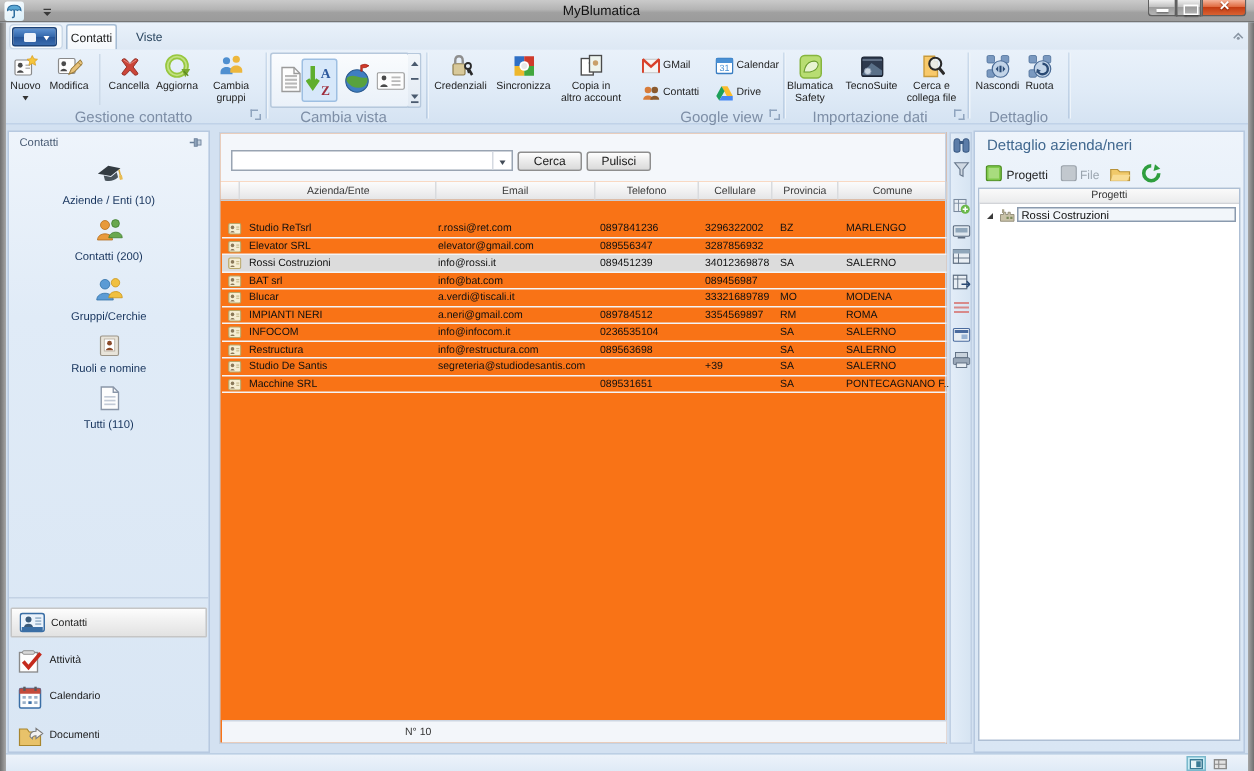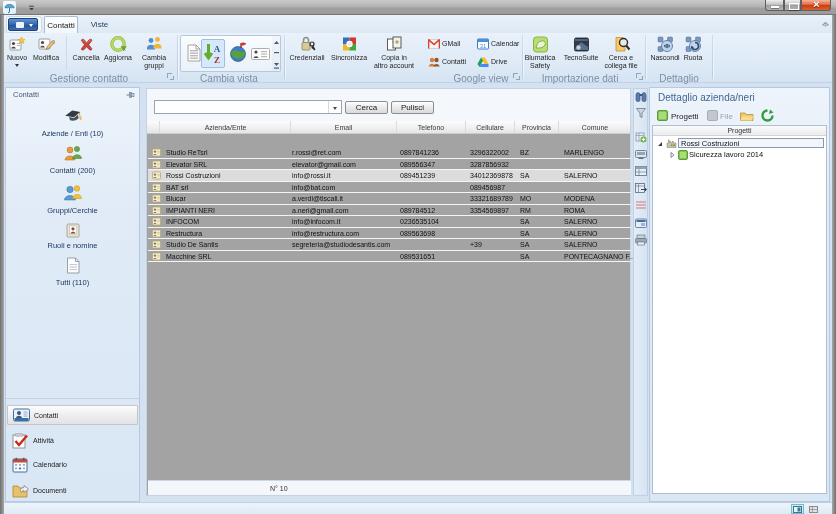--- a/index.html
+++ b/index.html
@@ -47,21 +47,21 @@
 #lp-head{position:absolute;left:0;top:0;width:100%;height:14px;font-size:7.5px;color:#465972;line-height:14px;padding-left:7px}
 #lp-pin{position:absolute;right:4px;top:3px}
 .lpitem{position:absolute;left:0;width:100%;text-align:center;font-size:7.5px;color:#16335c}
 .lpicon{position:absolute;left:50%}
 #lp-split{position:absolute;left:0;top:310px;width:100%;height:1px;background:#c3d2e4}
 .navitem{position:absolute;left:1px;width:131px;height:20px;font-size:7px;color:#1a1a1a}
 .navitem svg{position:absolute;left:5px;top:2px}
 .navitem span{position:absolute;left:26px;top:6px}
 .navsel{background:linear-gradient(#fdfdfd,#f0f0f0 45%,#e2e2e2);border:1px solid #c5c5c5;border-radius:1px}
 
-#grid{position:absolute;left:146px;top:88px;width:485px;height:408px;background:#a3a3a3;border:1px solid #c4d2e2}
+#grid{position:absolute;left:146px;top:88px;width:485px;height:408px;background:#f97316;border:1px solid #c4d2e2}
 #searcharea{position:absolute;left:0;top:0;width:483px;height:32px;background:#f4f7fb}
 #combo{position:absolute;left:7px;top:11px;width:188px;height:14px;background:#fff;border:1px solid #99a4b2}
 #combo::after{content:"";position:absolute;right:4px;top:5.5px;width:0;height:0;border-left:2.5px solid transparent;border-right:2.5px solid transparent;border-top:3.5px solid #424b56}
 #combo::before{content:"";position:absolute;right:12px;top:0px;width:1px;height:12px;background:#d5dae1}
 .gbtn{position:absolute;top:12px;height:13px;background:linear-gradient(#fefefe,#ececec 45%,#dadada);border:1px solid #8e8e8e;border-radius:2px;font-size:8px;text-align:center;color:#1a1a1a;line-height:11px}
 #btn-cerca{left:198px;width:43px}
 #btn-pulisci{left:244px;width:43px}
 #ghead{position:absolute;left:0;top:32px;width:483px;height:13px;background:linear-gradient(#fcfcfc,#f0f0f1 55%,#e4e5e7);border-bottom:1px solid #c9ccd1}
 .gh{position:absolute;top:0;height:12px;font-size:7px;color:#3a3a3a;line-height:13px;border-right:1px solid #d9dbde}
 .grow{position:absolute;left:1px;width:483px;height:11.5px;font-size:7px;color:#101010;border-bottom:1px solid #f3f4f6}
@@ -80,20 +80,21 @@
 </style></head>
 <body>
 <div id="titlebar">
  <div id="appicon"><svg width="13" height="13" viewBox="0 0 13 13">
         <path d="M2 6 Q2 2.5 6.5 2.5 Q11 2.5 11 6 Q9.8 5 8.5 6 Q7.6 5 6.5 6 Q5.4 5 4.5 6 Q3.2 5 2 6 Z" fill="#5aa7d4" stroke="#2d6d9e" stroke-width="0.7"></path>
         <path d="M6.5 6 L6.5 9.5 Q6.5 11 5 10.5" stroke="#2d6d9e" stroke-width="1" fill="none"></path>
       </svg></div>
  <svg class="abs" style="left:28px;top:5px" width="7" height="6" viewBox="0 0 7 6">
       <path d="M1 1.2 L6 1.2 M2 3.5 L5 3.5 L3.5 5 Z" stroke="#3a3a3a" stroke-width="0.9" fill="#3a3a3a"></path>
     </svg>
+ <div id="title">MyBlumatica</div>
  <div class="capbtn" id="btn-min"></div>
  <div class="capbtn" id="btn-max"></div>
  <div class="capbtn" id="btn-close"></div>
 </div>
 <div id="frameL"></div>
 <div id="frameR"></div>
 <div id="tabrow">
  <div id="appchrome"></div>
  <div id="appmenu"></div>
  <div class="tab" id="tab1">Contatti</div>
@@ -631,30 +632,20 @@
           <path d="M5 1 L5 5 L1 5 Z" fill="#3a3a3a"></path>
         </svg>
  <svg class="abs" style="left:13px;top:1px" width="11" height="9" viewBox="0 0 11 9">
           <path d="M1 8.5 L1 4 L3 4 L3 2.5 L4.5 2.5 L4.5 4 L6 4 L6 2.5 L7.5 2.5 L7.5 4 L10 4 L10 8.5 Z" fill="#c9c2a8" stroke="#8e8a76" stroke-width="0.6"></path>
           <rect x="2" y="0.5" width="1.5" height="2.5" fill="#a8a28a"></rect>
           <path d="M5 5.5 h1.5 v1.5 h-1.5 Z M7.5 5.5 h1.5 v1.5 h-1.5 Z" fill="#7a8a5a"></path>
         </svg>
  <div class="abs" style="left:25px;top:0px;width:146px;height:10px;border:1px solid #8a9aae;background:#f2f6fa"></div>
  <span class="abs" style="left:28px;top:0px">Rossi Costruzioni</span>
 </div>
-<div class="trow" style="top:23px">
- <svg class="abs" style="left:17px;top:3px" width="5" height="6" viewBox="0 0 5 6">
-          <path d="M1 0.5 L4 3 L1 5.5 Z" fill="none" stroke="#7a7a7a" stroke-width="0.9"></path>
-        </svg>
- <svg class="abs" style="left:25px;top:1px" width="10" height="10" viewBox="0 0 10 10">
-          <rect x="0.5" y="0.5" width="9" height="9" rx="1.5" fill="#7ec84a" stroke="#4a8a1e" stroke-width="0.8"></rect>
-          <rect x="2" y="2" width="6" height="6" fill="#a8dc7e"></rect>
-        </svg>
- <span class="abs" style="left:36px;top:0px">Sicurezza lavoro 2014</span>
-</div>
 
  </div>
 </div>
 <div id="statusbar">
 <div class="abs" style="left:787px;top:1px;width:13px;height:10px;background:#c8ecf4;border:1px solid #7ab8cc"></div>
 <svg class="abs" style="left:789px;top:2.5px" width="9" height="7" viewBox="0 0 9 7">
       <rect x="0.5" y="0.5" width="8" height="6" fill="#e8f4f8" stroke="#3a7a94" stroke-width="1"></rect>
       <rect x="4.5" y="1.5" width="3" height="4" fill="#3a7a94"></rect>
     </svg>
 <svg class="abs" style="left:805px;top:2.5px" width="9" height="7" viewBox="0 0 9 7">

